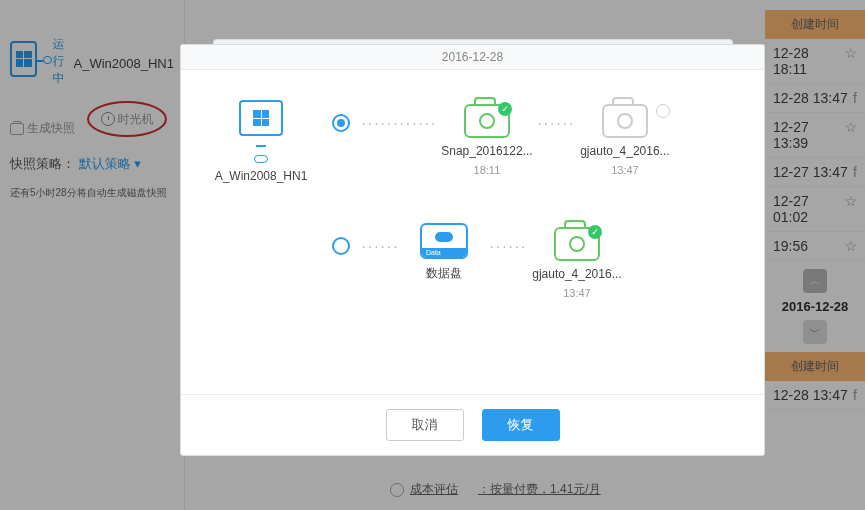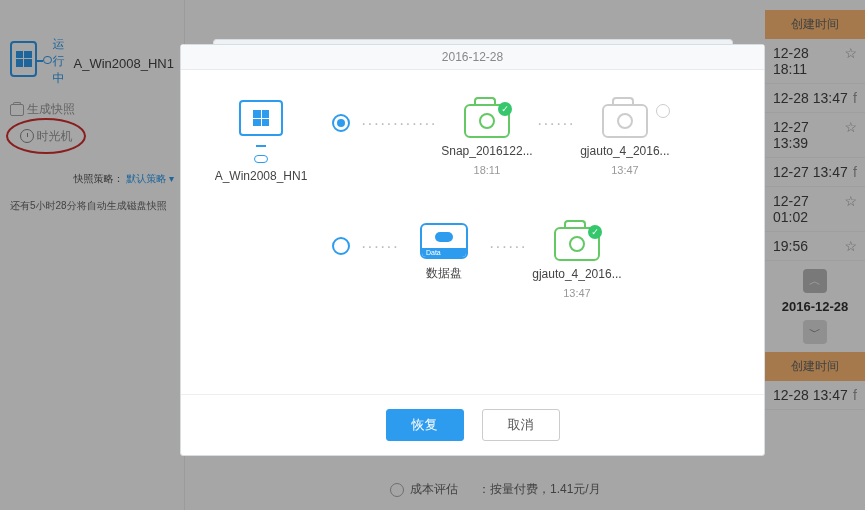--- a/index.html
+++ b/index.html
@@ -10,42 +10,42 @@
   .bg { position: absolute; inset: 0; display: flex; }
   .left-col { width: 185px; padding: 10px; border-right: 1px solid #eee; }
   .vm-thumb { display: flex; align-items: center; padding-top: 20px; }
   .vm-monitor { width: 44px; height: 36px; border: 2px solid #2e9cee; border-radius: 4px; display:flex; align-items:center; justify-content:center; }
   .win-logo { width:16px;height:16px;display:grid;grid-template-columns:1fr 1fr;grid-template-rows:1fr 1fr;gap:1px; }
   .win-logo span{ background:#2e9cee; }
   .vm-stand { margin-top:2px;width:10px;height:4px;border-bottom:2px solid #2e9cee; }
   .vm-cloud { width:14px;height:8px;border:1px solid #2e9cee;border-radius:8px;margin-top:2px; }
   .vm-status { margin-top:6px;color:#2e9cee; }
   .vm-name { margin-top:10px;color:#444;font-size:13px; }
-  .actions { display:flex; gap:0;margin-top:14px;align-items:flex-start;flex-direction:column; }
+  .actions { display:flex; gap:16px;margin-top:14px;align-items:flex-end; }
   .action-link { display:flex; align-items:center; gap:3px; color:#999; font-size:12px; }
   .camera-ic { width:14px;height:12px;border:1px solid #aaa;border-radius:2px;position:relative; }
   .camera-ic::before { content:'';position:absolute;top:-3px;left:2px;width:6px;height:2px;border:1px solid #aaa;border-bottom:none;border-radius:2px 2px 0 0; }
   .circle-ellipse { border:2px solid #d32f2f;border-radius:50%;width:80px;height:36px;display:flex;align-items:center;justify-content:center;margin-left:-4px; }
   .clock-ic { width:14px;height:14px;border:1px solid #888;border-radius:50%;position:relative; }
   .clock-ic::after{content:'';position:absolute;top:3px;left:6px;width:1px;height:4px;background:#888;}
-  .policy { margin-top:18px;font-size:10px;color:#555;text-align:right; }
+  .policy { margin-top:18px;font-size:13px;color:#555; }
   .policy a{ color:#2e9cee; text-decoration:none; }
   .next-info { margin-top:12px;font-size:10px;color:#666;line-height:1.5; }
 
   .right-col { flex:1; }
   .time-col { position:absolute; right:0; top:10px; width:100px; }
   .time-hdr { background:#fdba74;color:#666;text-align:center;padding:6px 0;font-size:12px; }
   .time-row { padding:6px 8px;color:#444;font-size:14px;border-bottom:1px solid #f4f4f4;display:flex;justify-content:space-between; }
   .time-row span:last-child{color:#999;}
   .day-sep { margin:8px auto;display:flex;flex-direction:column;align-items:center;gap:6px; }
   .nav-btn { width:24px;height:24px;background:#bbb;border-radius:4px;display:flex;align-items:center;justify-content:center;color:#fff;font-size:12px;cursor:pointer; }
   .nav-btn.light { background:#ddd;color:#777; }
   .day-sel { font-size:13px;color:#333;font-weight:600; }
 
-  .cost { position:absolute;bottom:12px;left:390px;display:flex;align-items:center;gap:20px;color:#666;font-size:12px; }
+  .cost { position:absolute;bottom:12px;left:390px;display:flex;align-items:center;gap:20px;color:#666;font-size:12px;text-decoration:underline; }
   .cost .lbl::before{content:'';display:inline-block;width:12px;height:12px;border:1px solid #aaa;border-radius:50%;margin-right:6px;vertical-align:middle;}
 
   
   .stack { position:absolute; left:180px; top:10px; width:585px; z-index:10;margin-top:29px; }
   .stack-tab { background:#eef2f5;border:1px solid #d8dde1;border-bottom:none;text-align:center;color:#888;font-size:12px;padding:4px 0;border-radius:4px 4px 0 0; margin:0 auto; }
   .stack-tab.t1 { width:520px; }
   .stack-tab.t2 { width:555px; }
   .modal { position:absolute; left:180px; top:44px; width:585px; height:412px; background:#fff;border:1px solid #d8dde1;border-radius:3px;z-index:20;display:flex;flex-direction:column; }
   .modal-hdr { text-align:center;padding:5px 0;color:#888;font-size:12px;background:#f7f9fa;border-bottom:1px solid #e8eaec; }
   .modal-body { flex:1;padding:30px 20px 10px; }
@@ -236,16 +236,16 @@
             <div class="lens"></div>
             <div class="badge">✓</div>
           </div>
         <div class="node-label">gjauto_4_2016...</div>
         <div class="node-sub">13:47</div>
       </div>
     </div>
 
   </div>
   <div class="modal-ftr">
+    <div class="btn secondary">取消</div>
     <div class="btn primary">恢复</div>
-    <div class="btn secondary">取消</div>
   </div>
 </div>
 
 </body></html>

